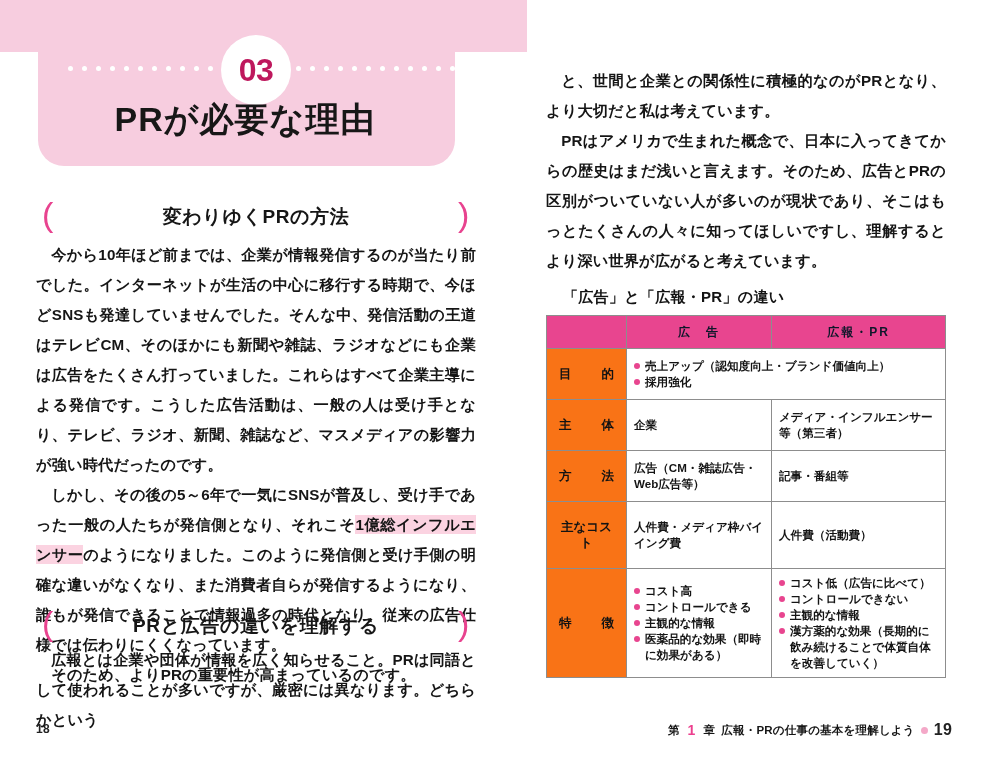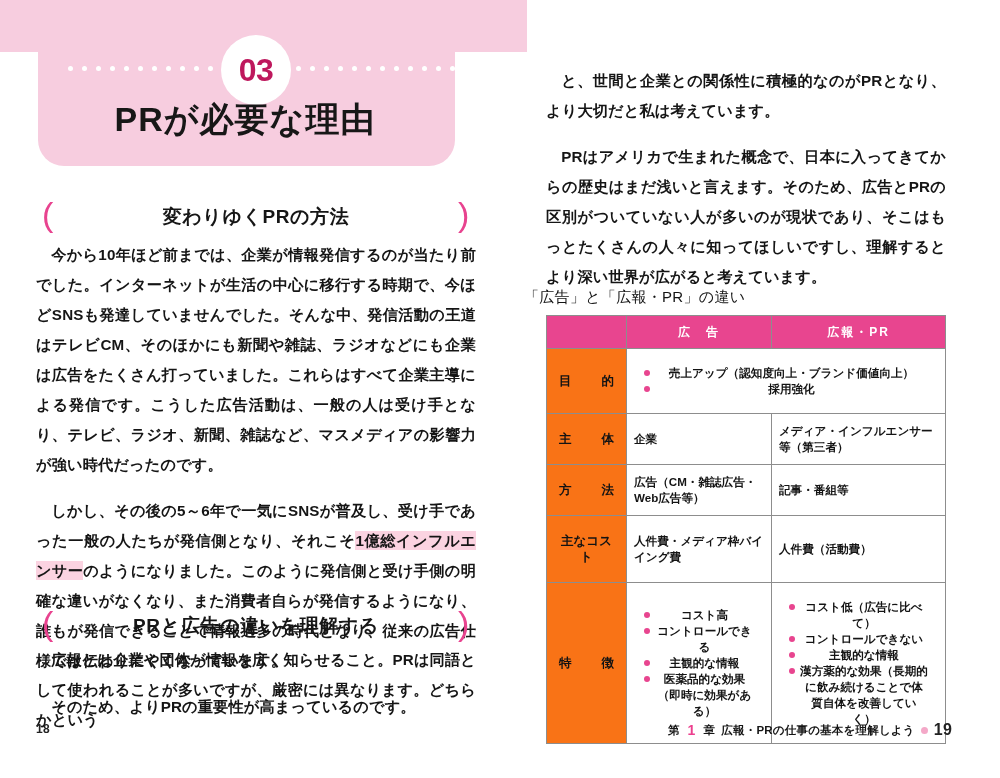--- a/index.html
+++ b/index.html
@@ -137,43 +137,43 @@
     position: absolute;
     font-size: 15.2px;
     line-height: 30px;
     letter-spacing: 0.15px;
     text-align: justify;
     text-justify: inter-character;
     color: #151515;
     font-weight: 600;
   }
   .body-col p { margin: 0; text-indent: 1em; }
-  .body-col p + p { margin-top: 16px; }
+  .body-col p + p { margin-top: 0; }
   .hl {
     background: #fbd3e1;
     font-weight: 700;
     padding: 1px 0;
   }
 
   #left-body-1 { left: 36px; top: 240px; width: 440px; }
   #left-body-2 { left: 36px; top: 645px; width: 440px; }
 
   
   .right-page {
     position: absolute;
     left: 527px; top: 0;
     width: 473px; height: 778px;
   }
   #right-body-1 { left: 546px; top: 66px; width: 400px; }
 
   .table-caption {
     position: absolute;
-    left: 524px; top: 288px;
+    left: 563px; top: 288px;
     font-size: 15px;
-    font-weight: 400;
+    font-weight: 700;
     letter-spacing: 0.3px;
     color: #131313;
   }
 
   
   .cmp-table {
     position: absolute;
     left: 546px; top: 315px;
     width: 399px;
     border-collapse: collapse;
@@ -187,21 +187,21 @@
   .cmp-table col.c-pr    { width: 174px; }
 
   .cmp-table th, .cmp-table td {
     border: 1px solid #8d8d8d;
     vertical-align: middle;
     padding: 6px 7px;
     font-weight: 700;
   }
   .cmp-table thead th {
     background: #e8458f;
-    color: #ffffff;
+    color: #0f172a;
     height: 26px;
     padding: 3px 7px;
     text-align: center;
     letter-spacing: 2px;
     font-size: 12px;
     border-color: #8d8d8d;
   }
   .cmp-table thead th.blank {
     background: #e8458f;
     letter-spacing: 0;
@@ -214,21 +214,21 @@
     letter-spacing: 0;
     padding: 17px 12px;
     color: #131313;
   }
   .cmp-table tbody th.nospread {
     text-align: center;
     text-align-last: center;
   }
   .cmp-table tbody td { background: #ffffff; }
 
-  .bul { margin: 10px; padding: 0; list-style: none; text-align: center; }
+  .bul { margin: 0; padding: 0; list-style: none; }
   .bul li {
     position: relative;
     padding-left: 11px;
     margin: 0;
   }
   .bul li::before {
     content: "";
     position: absolute;
     left: 0; top: 5px;
     width: 6px; height: 6px;

